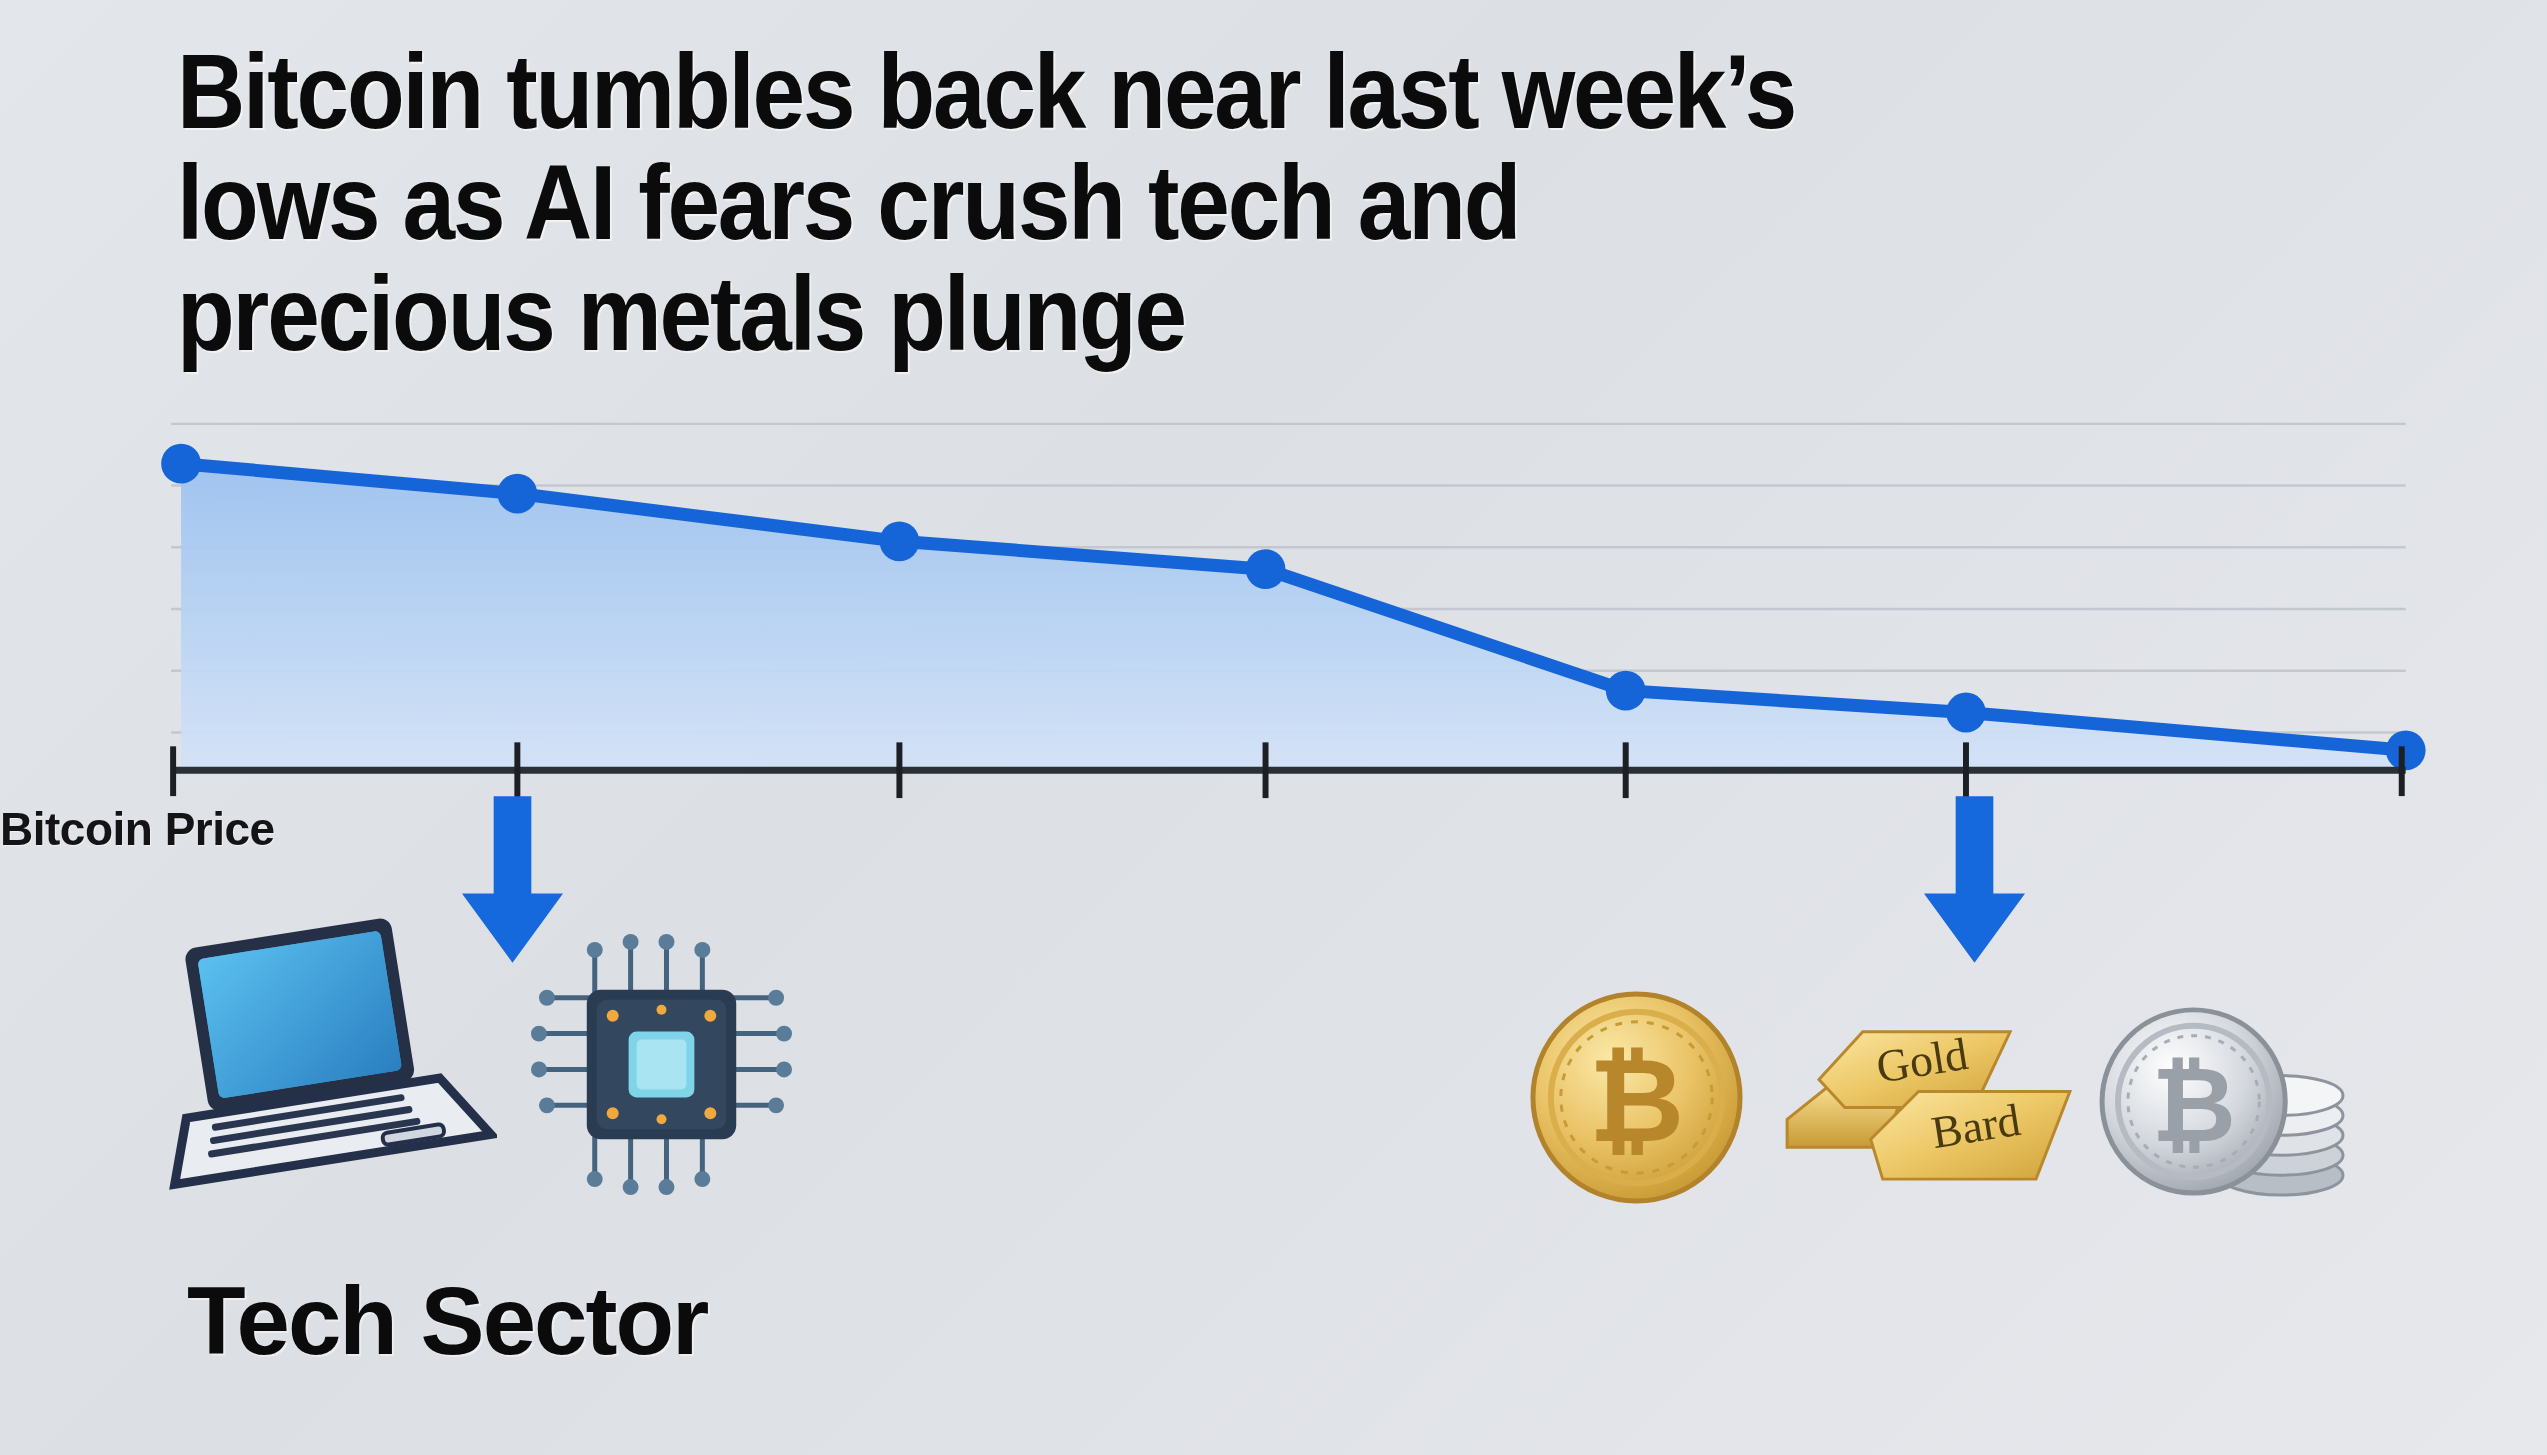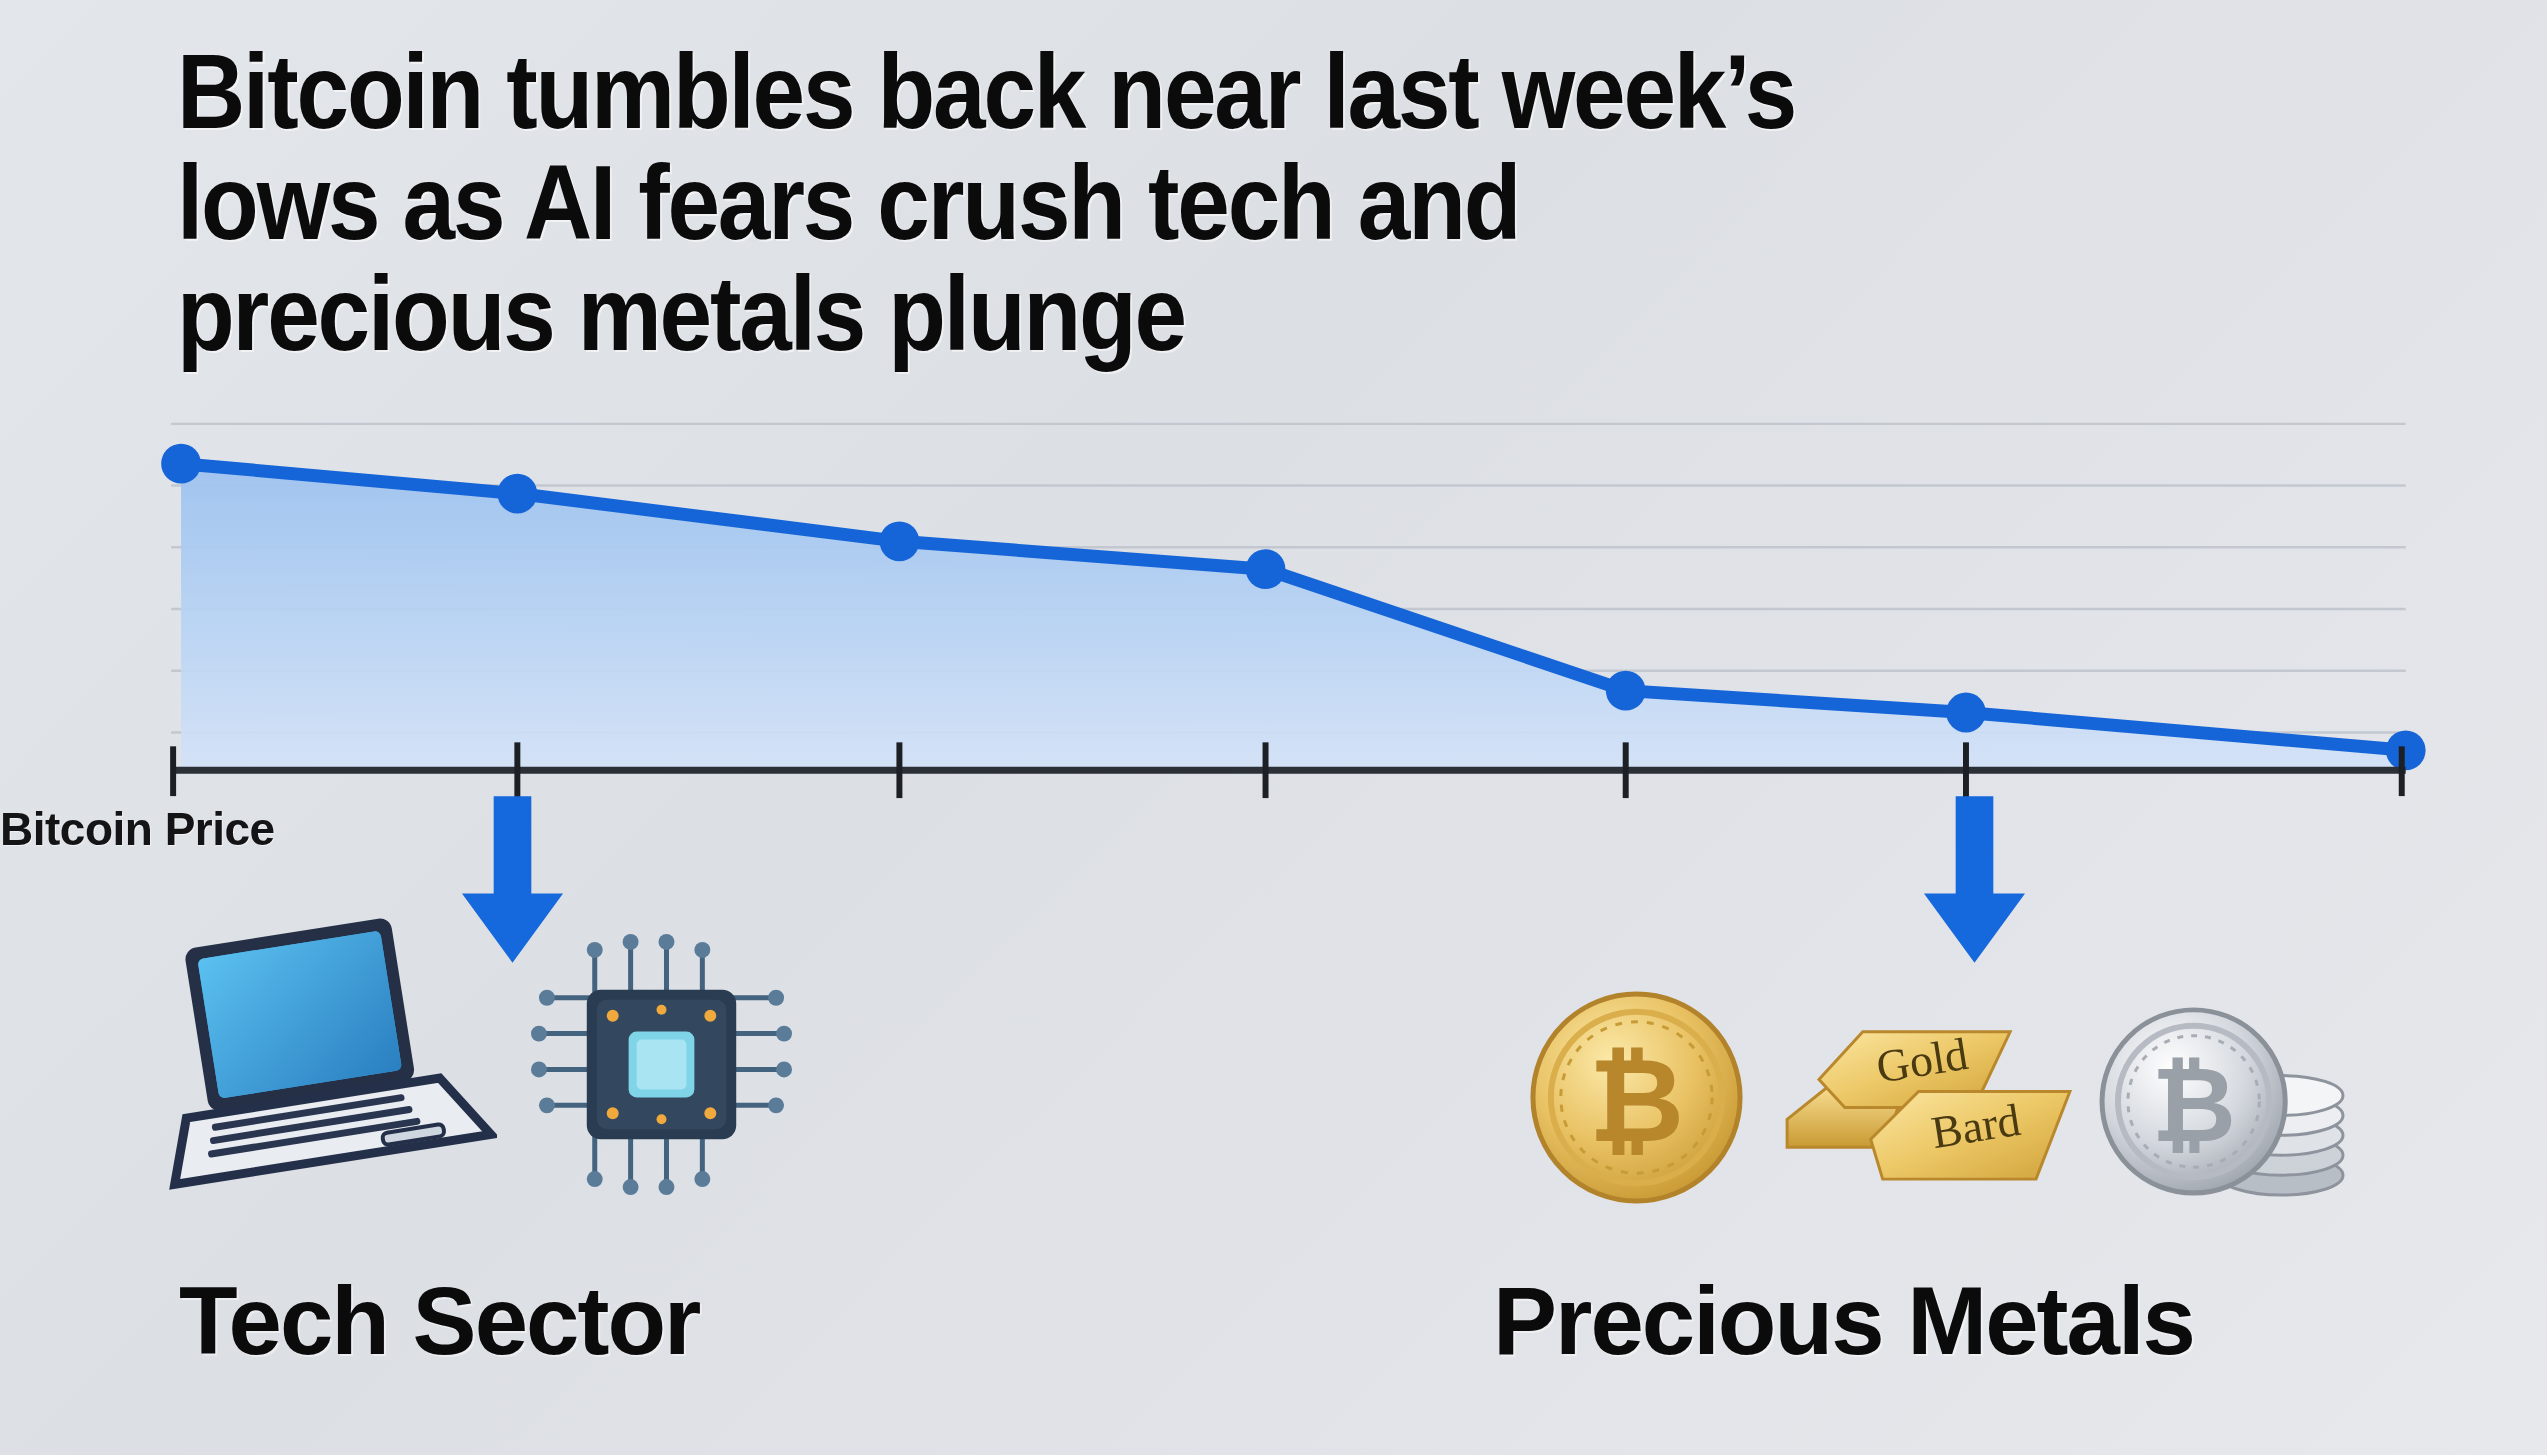--- a/index.html
+++ b/index.html
@@ -46,21 +46,21 @@
   .icon-row{position:absolute;display:flex;align-items:flex-end;}
   #tech-icons{left:159px;top:910px;gap:30px;}
   #metals-icons{left:1512px;top:980px;gap:18px;}
 
   
   .caption{
     position:absolute;font-weight:700;font-size:96px;color:#0b0b0c;
     letter-spacing:-2px;white-space:nowrap;
     text-shadow:2px 2px 0 rgba(255,255,255,.45);
   }
-  #caption-tech{left:179px;top:1266px;}
+  #caption-tech{left:187px;top:1266px;}
   #caption-metals{left:1493px;top:1266px;}
 </style>
 </head>
 <body>
 
 <div id="stage">
 
   <div class="headline">
     <span>Bitcoin tumbles back near last week’s</span>
     <span>lows as AI fears crush tech and</span>
@@ -264,16 +264,15 @@
       </g>
 
       <circle cx="98" cy="122" r="92" fill="url(#silv)" stroke="#8b9199" stroke-width="5"></circle>
       <circle cx="98" cy="122" r="76" fill="none" stroke="#b6bbc3" stroke-width="6"></circle>
       <circle cx="98" cy="122" r="66" fill="none" stroke="#a7adb5" stroke-width="3" stroke-dasharray="6 8"></circle>
       <text x="98" y="162" text-anchor="middle" font-family="'Liberation Sans',sans-serif" font-size="104" font-weight="700" fill="#9aa0a8">₿</text>
     </svg>
   </div>
 
   <div class="caption" id="caption-tech">Tech Sector</div>
-  <div class="caption" id="caption-metals">Precious Metals</div>
 
 </div>
 
 
 </body></html>

